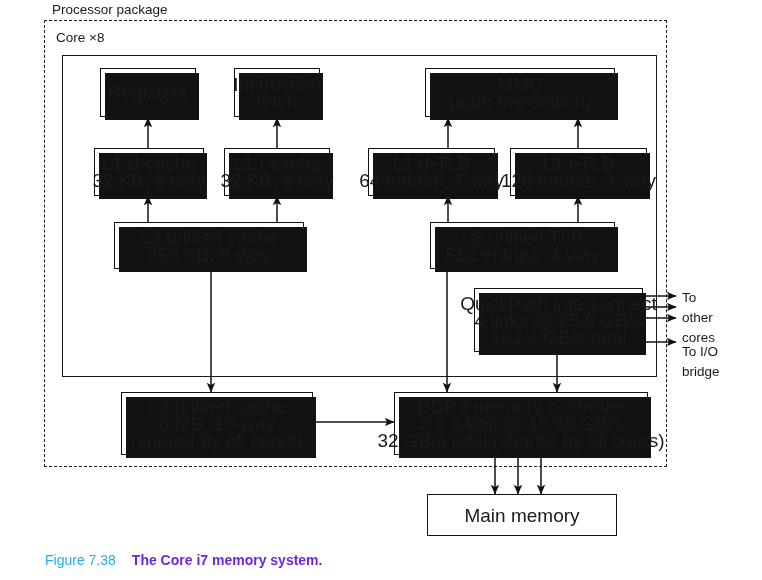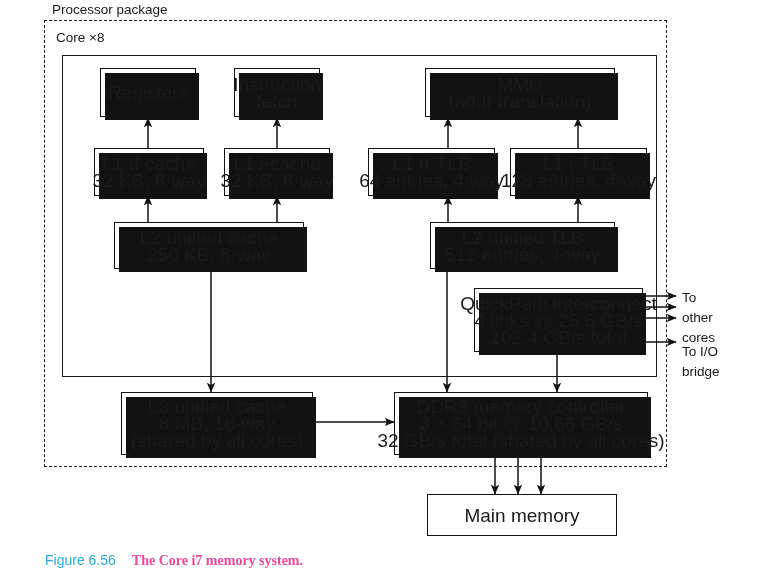--- a/index.html
+++ b/index.html
@@ -106,24 +106,23 @@
     top: 550px;
     font-size: 14px;
     line-height: 20px;
     white-space: nowrap;
   }
   .caption .fignum {
     color: #29abe2;
     font-weight: normal;
   }
   .caption .captitle {
-    color: #ec4899;
+    color: #6d28d9;
     font-weight: bold;
     margin-left: 16px;
-    font-family: Liberation Serif, serif;
   }
 </style>
 </head>
 <body>
 
 <div id="figure-root">
 
   <div class="pkg-label">Processor package</div>
   <div class="pkg-box"></div>
 
@@ -240,16 +239,16 @@
     <span>DDR3 memory controller</span>
     <span>3 × 64 bit @ 10.66 GB/s</span>
     <span>32 GB/s total (shared by all cores)</span>
   </div>
 
   <div class="nbox" style="left:427px; top:494px; width:190px; height:42px;">
     <span>Main memory</span>
   </div>
 
   <div class="caption">
-    <span class="fignum">Figure 6.56</span><span class="captitle">The Core i7 memory system.</span>
+    <span class="fignum">Figure 7.38</span><span class="captitle">The Core i7 memory system.</span>
   </div>
 
 </div>
 
 </body></html>

